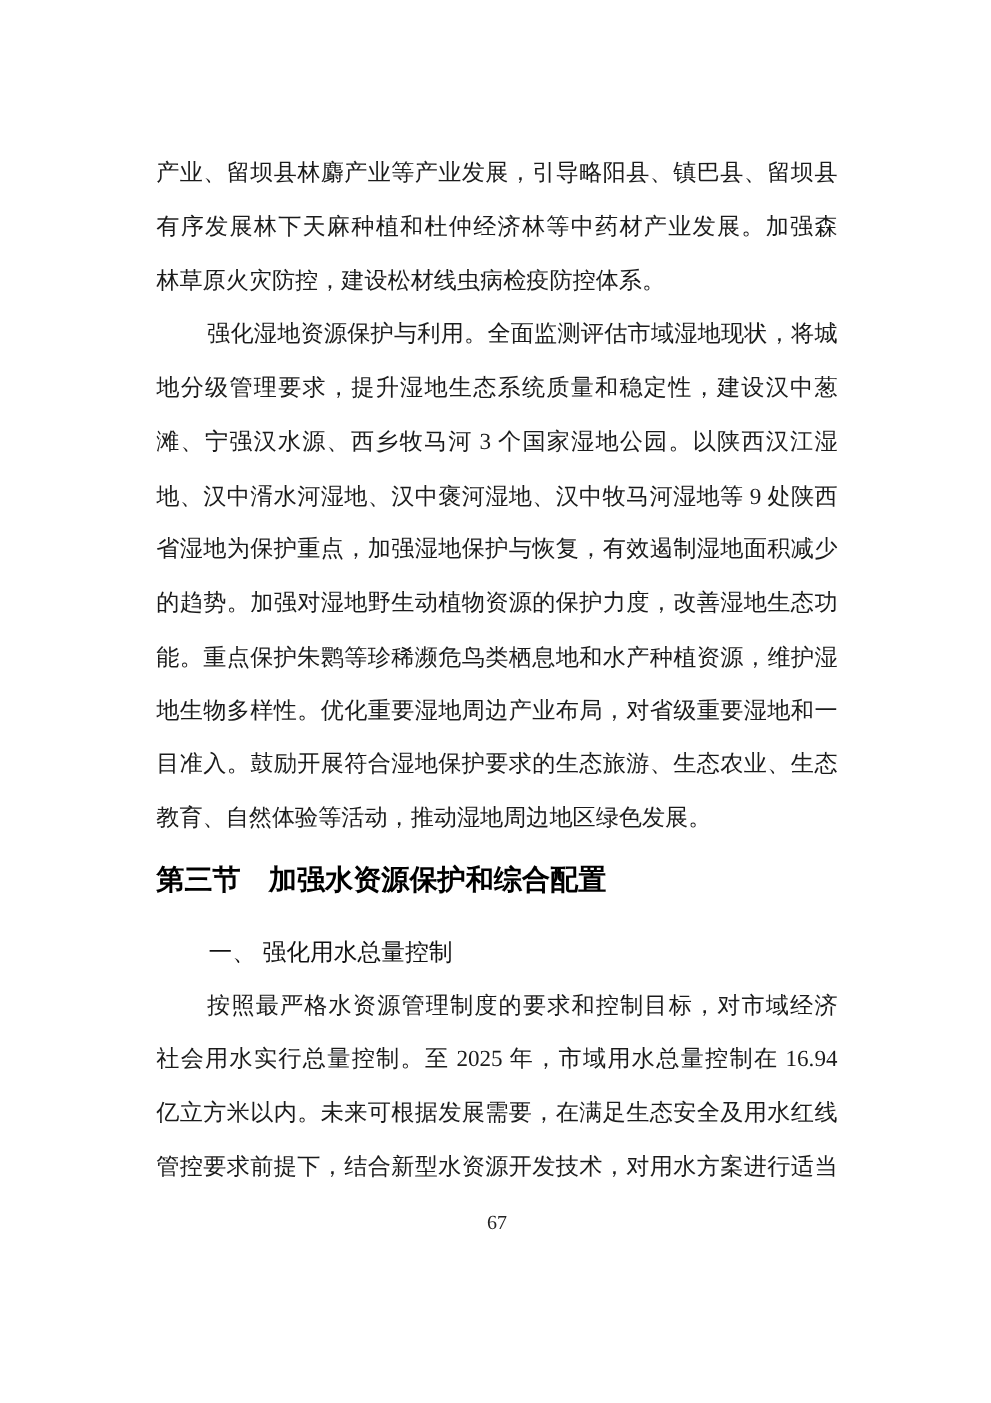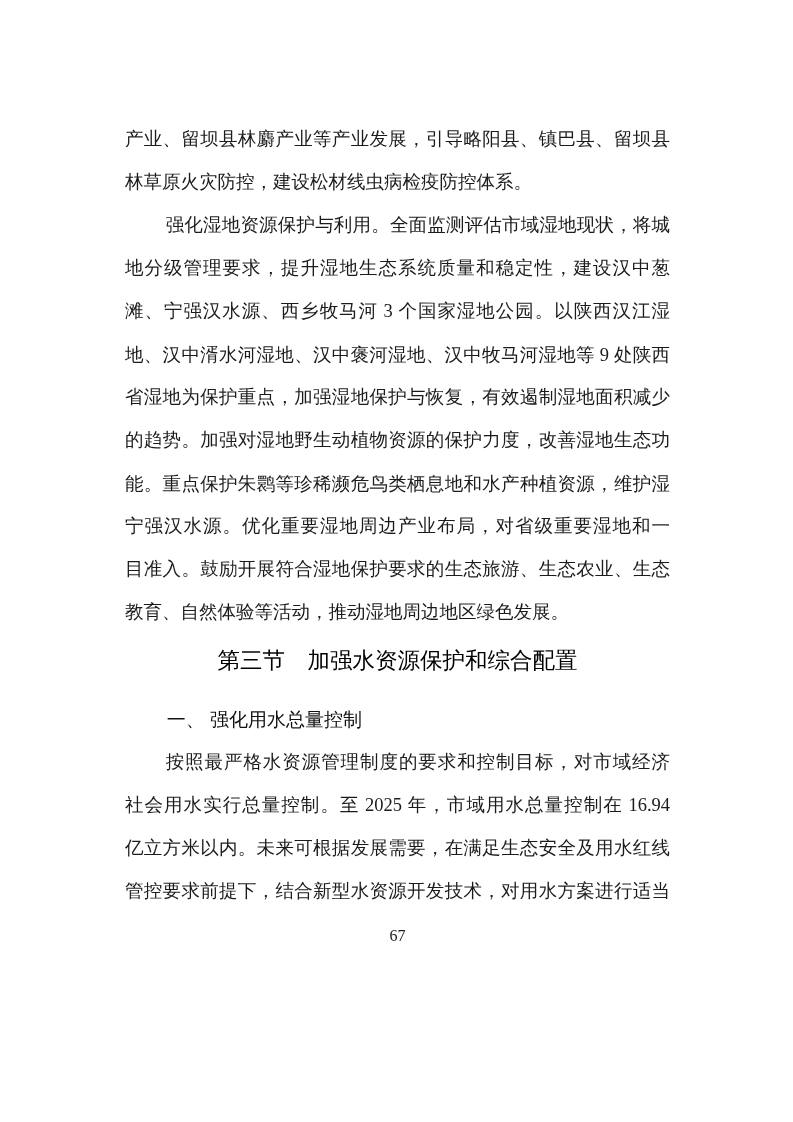--- a/index.html
+++ b/index.html
@@ -34,23 +34,23 @@
     text-justify: inter-character;
   }
   .ind { text-indent: 2.2em; }
   .b { font-weight: normal; }
   
   .fb { font-family: "DejaVu Sans", "Liberation Sans", sans-serif; }
   .section-heading {
     margin-top: 4px;
     height: 46px;
     line-height: 46px;
-    text-align: center;
+    text-align: left;
     font-size: 22.5px;
-    font-weight: normal;
+    font-weight: bold;
     color: #000;
   }
   .sub-heading {
     margin-top: 14px;
     height: 43px;
     line-height: 43px;
     text-indent: 2.2em;
     font-family: "Liberation Sans", "DejaVu Sans", sans-serif;
     font-size: 19px;
     font-weight: normal;
@@ -66,32 +66,33 @@
   }
 </style>
 </head>
 <body>
 
 <div class="page">
   <div class="content">
 
     <div class="para">
       <div class="line j">产业、留坝县林麝产业等产业发展，引导略阳县、镇巴县、留坝县</div>
+      <div class="line j">有序发展林下天麻种植和杜仲经济林等中药材产业发展。加强森</div>
       <div class="line">林草原火灾防控，建设松材线虫病检疫防控体系。</div>
     </div>
 
     <div class="para">
       <div class="line j ind"><span class="b">强化湿地资源保护与利用。</span><span>全面监测评估市域湿地现状，将城</span></div>
       <div class="line j">地分级管理要求，提升湿地生态系统质量和稳定性，建设汉中葱</div>
       <div class="line j">滩、宁强汉水源、西乡牧马河 3 个国家湿地公园。以陕西汉江湿</div>
       <div class="line j"><span>地、汉中</span><span class="fb">湑</span><span>水河湿地、汉中褒河湿地、汉中牧马河湿地等 9 处陕西</span></div>
       <div class="line j">省湿地为保护重点，加强湿地保护与恢复，有效遏制湿地面积减少</div>
       <div class="line j">的趋势。加强对湿地野生动植物资源的保护力度，改善湿地生态功</div>
       <div class="line j"><span>能。重点保护朱</span><span class="fb">鹮</span><span>等珍稀濒危鸟类栖息地和水产种植资源，维护湿</span></div>
-      <div class="line j">宁强汉水源。优化重要湿地周边产业布局，对省级重要湿地和一</div>
+      <div class="line j">地生物多样性。优化重要湿地周边产业布局，对省级重要湿地和一</div>
       <div class="line j">目准入。鼓励开展符合湿地保护要求的生态旅游、生态农业、生态</div>
       <div class="line">教育、自然体验等活动，推动湿地周边地区绿色发展。</div>
     </div>
 
     <div class="section-heading">第三节　加强水资源保护和综合配置</div>
 
     <div class="sub-heading">一、 强化用水总量控制</div>
 
     <div class="para">
       <div class="line j ind">按照最严格水资源管理制度的要求和控制目标，对市域经济</div>

